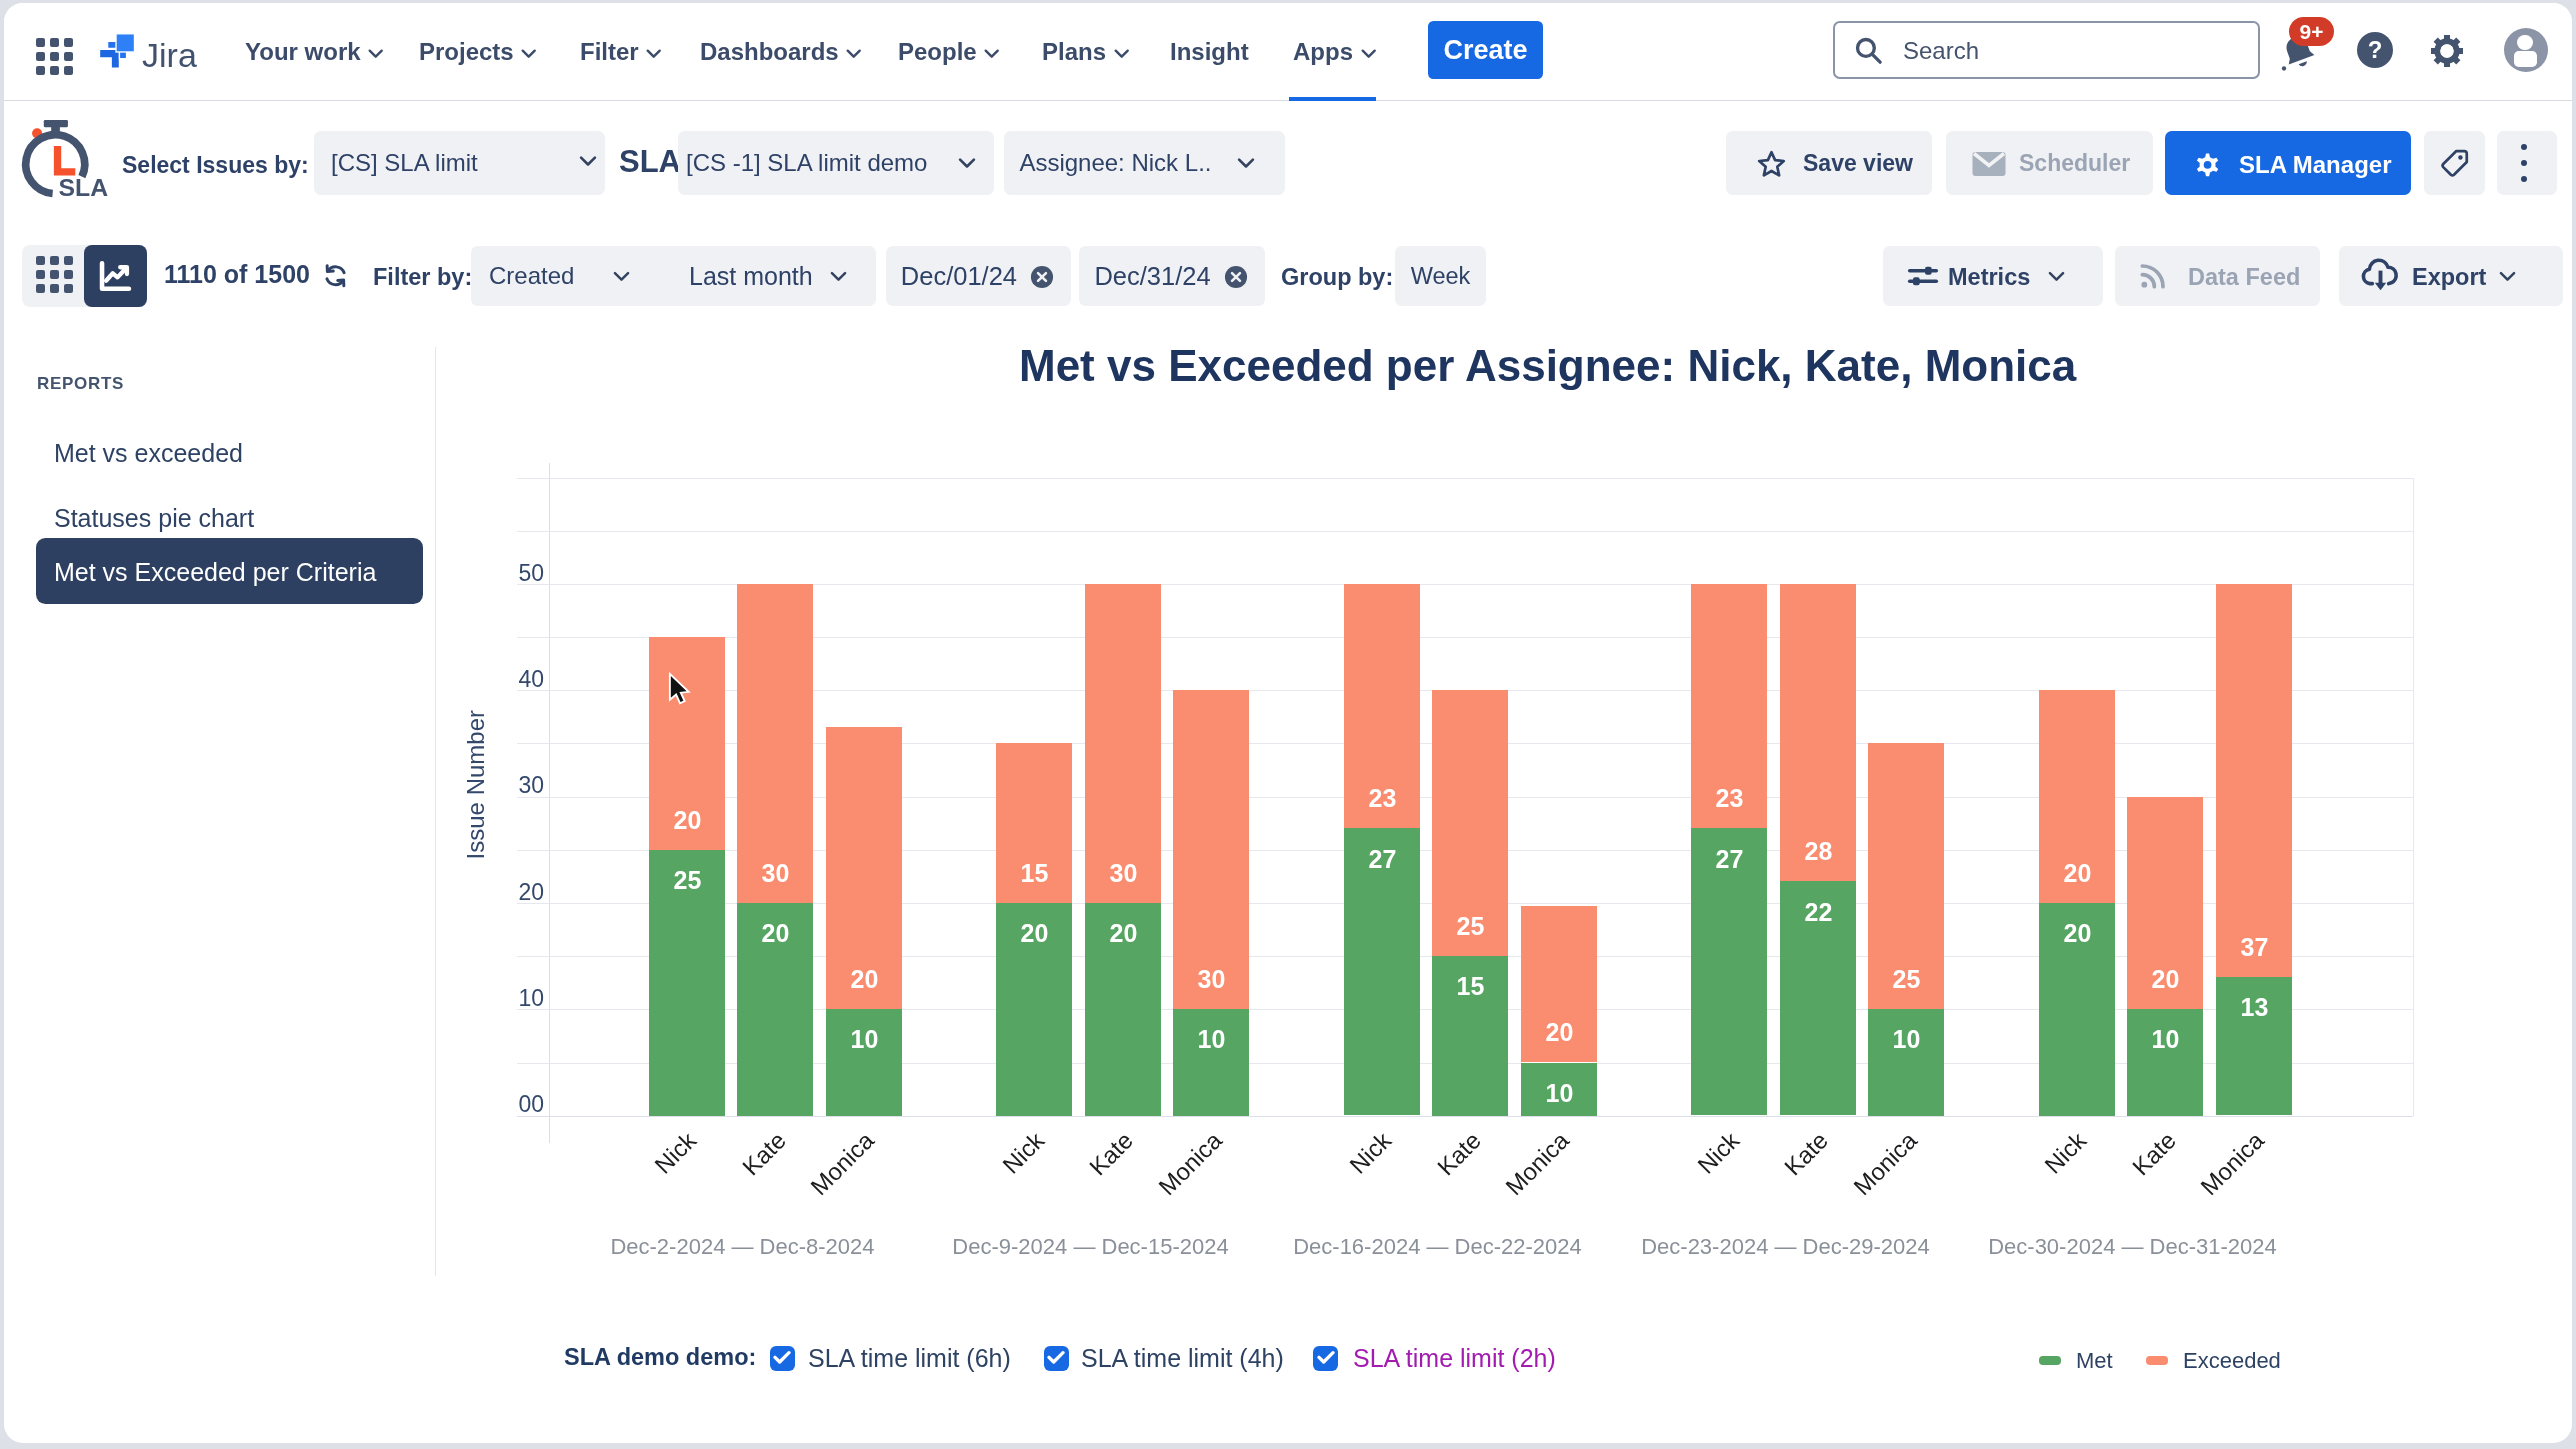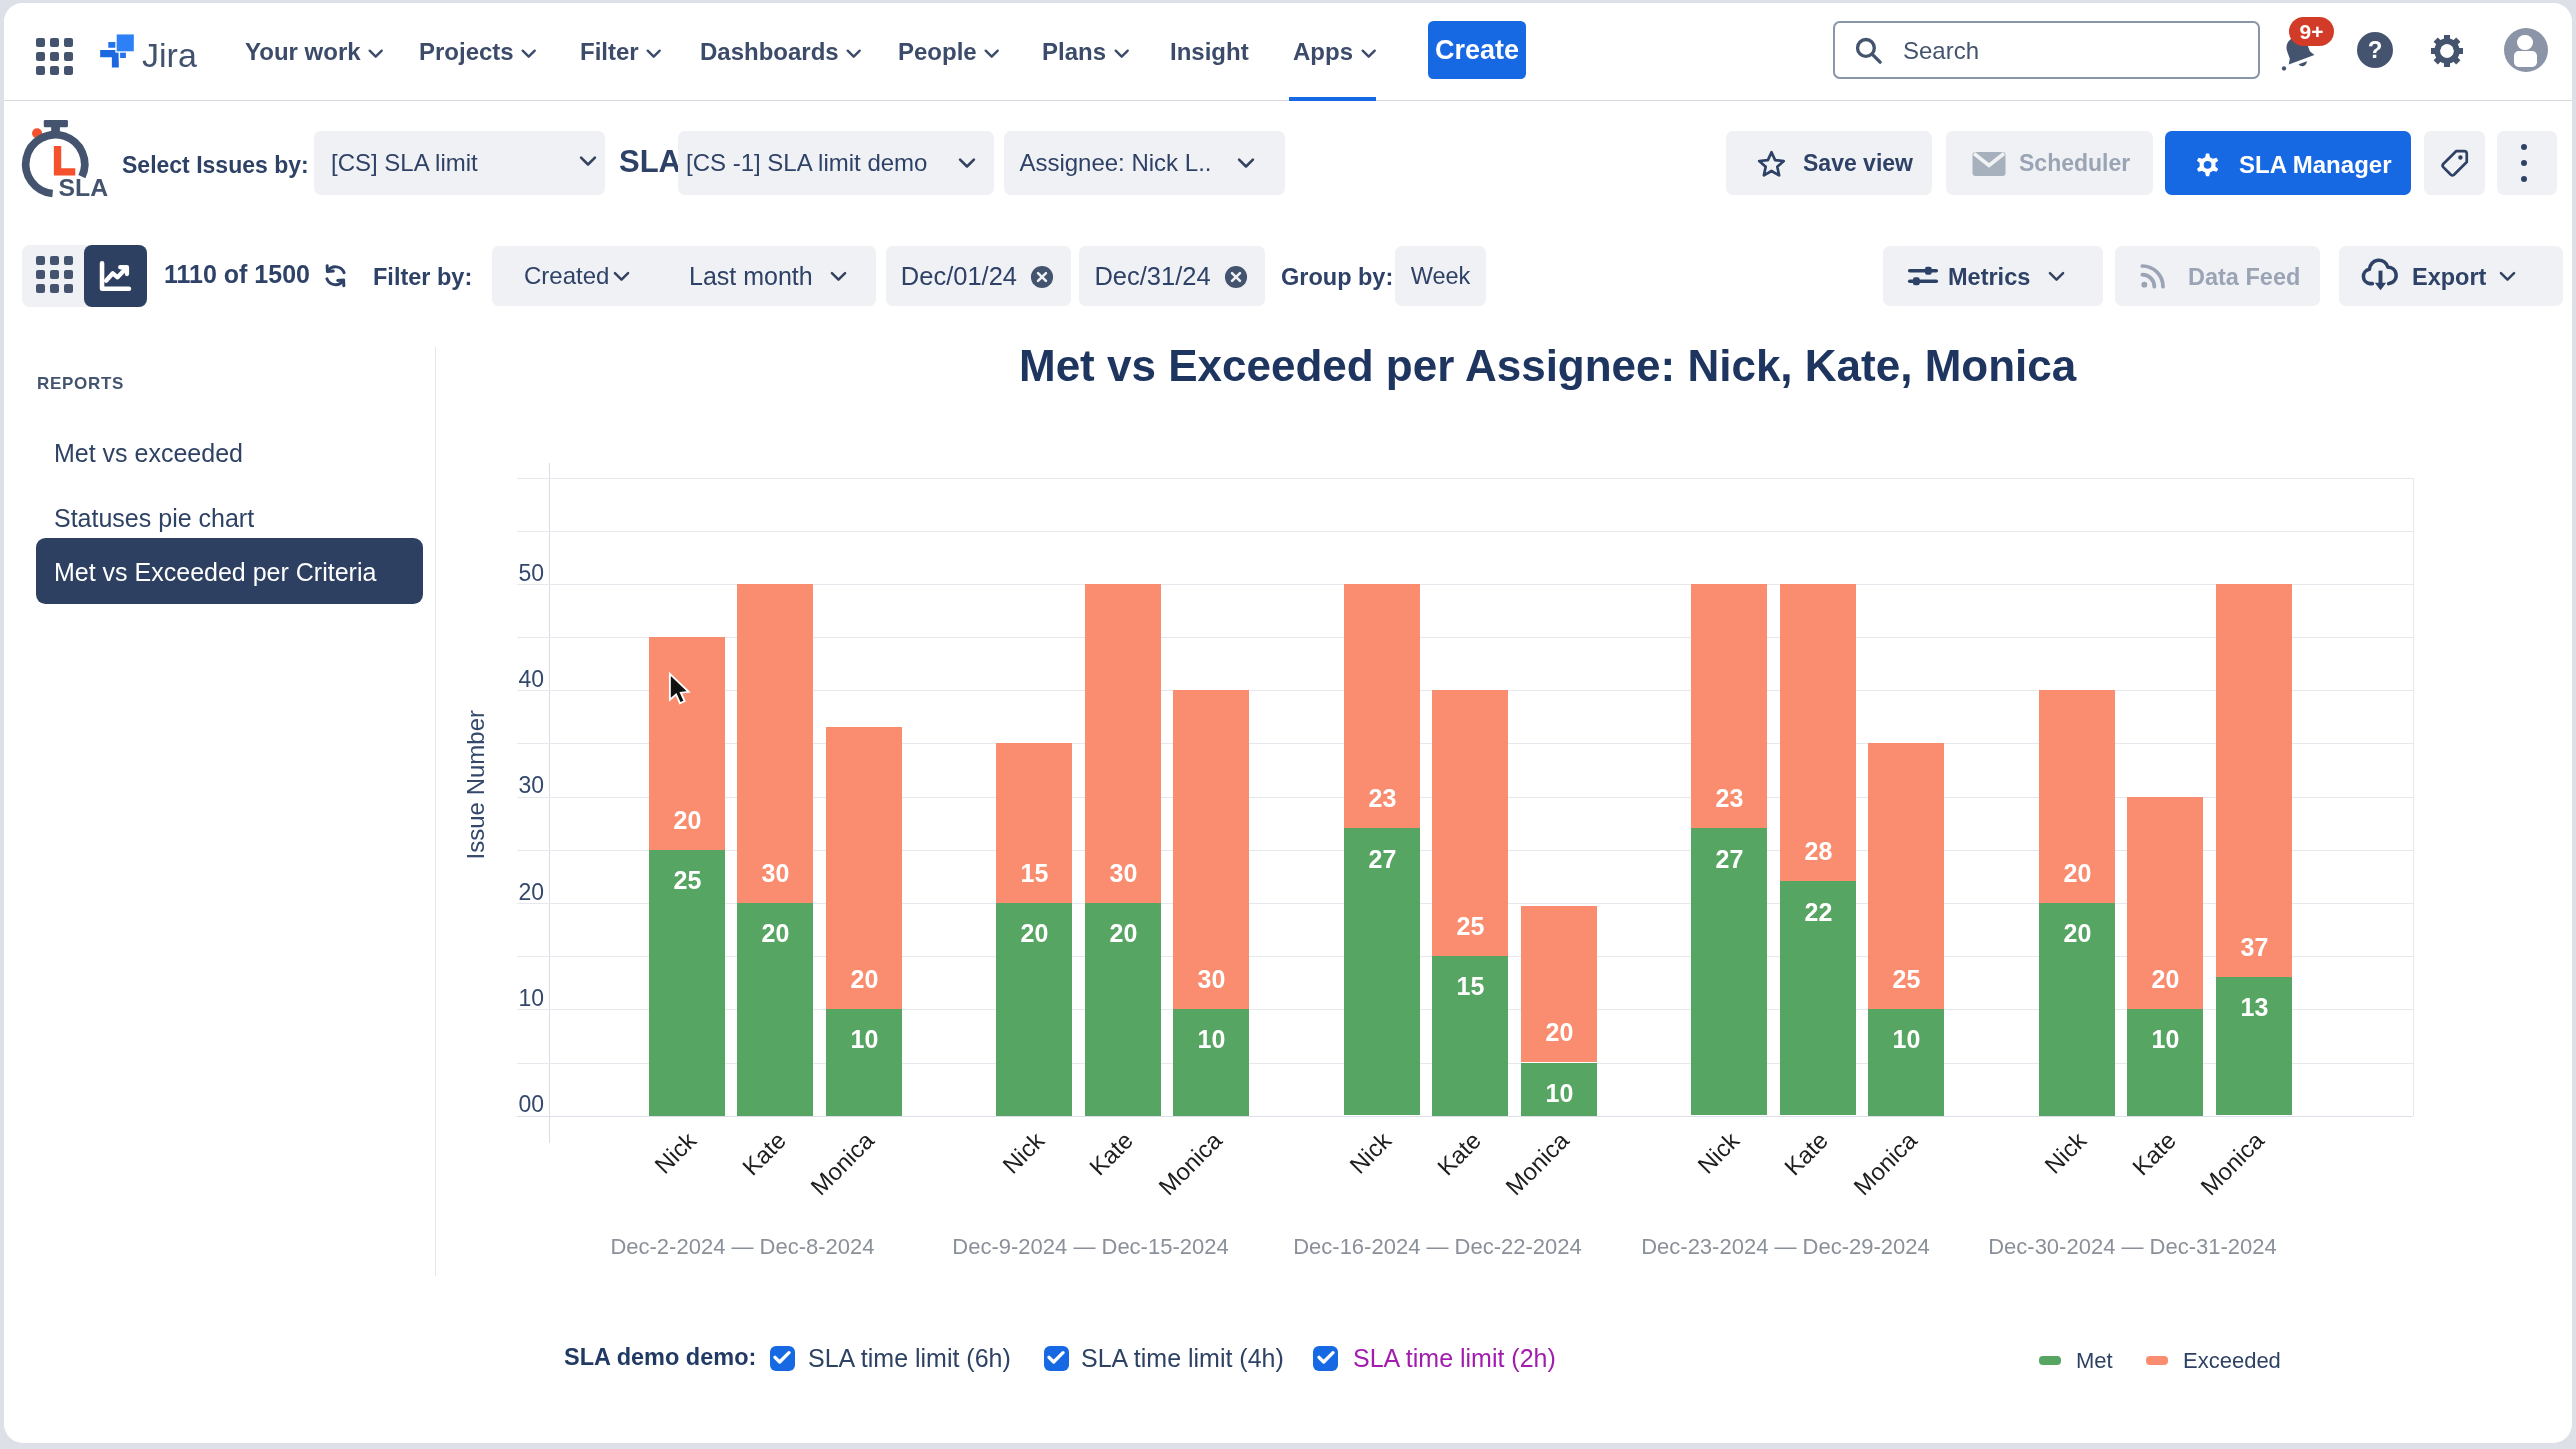--- a/index.html
+++ b/index.html
@@ -61,21 +61,21 @@
           <polyline points="4,4 13,13 22,4" fill="none" stroke="#3b4b69" stroke-width="3.6" stroke-linecap="round" stroke-linejoin="round"></polyline>
         </svg></div>
 <div class="navitem" style="left:1042px">Plans<svg class="chev" width="17.4" height="12" viewBox="0 0 26 18" style="margin-left:6.7px">
           <polyline points="4,4 13,13 22,4" fill="none" stroke="#3b4b69" stroke-width="3.6" stroke-linecap="round" stroke-linejoin="round"></polyline>
         </svg></div>
 <div class="navitem" style="left:1170px">Insight</div>
 <div class="navitem" style="left:1293px">Apps<svg class="chev" width="17.4" height="12" viewBox="0 0 26 18" style="margin-left:6.7px">
           <polyline points="4,4 13,13 22,4" fill="none" stroke="#3b4b69" stroke-width="3.6" stroke-linecap="round" stroke-linejoin="round"></polyline>
         </svg></div>
 <div class="abs" style="left:1289px;top:97px;width:87px;height:4px;background:#1668e3"></div>
-<div class="btn-blue" style="left:1428px;top:21px;width:98px;height:58px;line-height:58px;font-size:27px">Create</div>
+<div class="btn-blue" style="left:1428px;top:21px;width:115px;height:58px;line-height:58px;font-size:27px">Create</div>
 
 <div class="abs" style="left:1833px;top:21px;width:427px;height:58px;border:2px solid #8a95a8;border-radius:6.7px"></div>
 <svg class="abs" style="left:1853px;top:35px" width="31" height="31" viewBox="0 0 24 24">
         <circle cx="10" cy="10" r="6.5" fill="none" stroke="#44546f" stroke-width="2.6"></circle>
         <line x1="15" y1="15" x2="21" y2="21" stroke="#44546f" stroke-width="2.6" stroke-linecap="round"></line>
       </svg>
 <div class="abs" style="left:1903px;top:37px;font-size:24px;color:#44536e">Search</div>
 
 <svg class="abs" style="left:2279px;top:34px" width="40" height="39" viewBox="0 0 24 23">
  <g transform="rotate(-20 12 11)">
@@ -183,21 +183,21 @@
 <div class="abs" style="left:164px;top:260px;font-size:25px;font-weight:700;color:#2e4166">1110 of 1500</div>
 
 <svg class="abs" style="left:320px;top:261px" width="31" height="29.5" viewBox="0 0 24 24">
  <path d="M19 9.5 A7.5 7.5 0 0 0 5.8 8" fill="none" stroke="#2e4166" stroke-width="2.4" stroke-linecap="round"></path>
  <path d="M5.2 3.8 L5.4 8.6 L10.2 8.2" fill="none" stroke="#2e4166" stroke-width="2.4" stroke-linecap="round" stroke-linejoin="round"></path>
  <path d="M5 14.5 A7.5 7.5 0 0 0 18.2 16" fill="none" stroke="#2e4166" stroke-width="2.4" stroke-linecap="round"></path>
  <path d="M18.8 20.2 L18.6 15.4 L13.8 15.8" fill="none" stroke="#2e4166" stroke-width="2.4" stroke-linecap="round" stroke-linejoin="round"></path>
 </svg>
 
 <div class="lbl" style="left:373px;top:264px">Filter by:</div>
-<div class="chip" style="left:492px;width:213px;padding-left:32px;font-size:24px">Created</div>
+<div class="chip" style="left:471px;width:213px;padding-left:18px;font-size:24px">Created</div>
 <svg class="abs" style="left:612px;top:270px" width="19" height="13.4" viewBox="0 0 26 18">
         <polyline points="4,4 13,13 22,4" fill="none" stroke="#33435f" stroke-width="3.4" stroke-linecap="round" stroke-linejoin="round"></polyline>
       </svg>
 <div class="chip" style="left:672px;width:204px;padding-left:17px">Last month</div>
 <svg class="abs" style="left:829px;top:270px" width="19" height="13.4" viewBox="0 0 26 18">
         <polyline points="4,4 13,13 22,4" fill="none" stroke="#33435f" stroke-width="3.4" stroke-linecap="round" stroke-linejoin="round"></polyline>
       </svg>
 <div class="chip" style="left:886px;width:185px;padding-left:14.8px;font-size:25.5px">Dec/01/24</div>
 <svg class="abs" style="left:1028px;top:263px" width="28" height="28" viewBox="0 0 24 24">
         <circle cx="12" cy="12" r="9.5" fill="#44546f"></circle>

